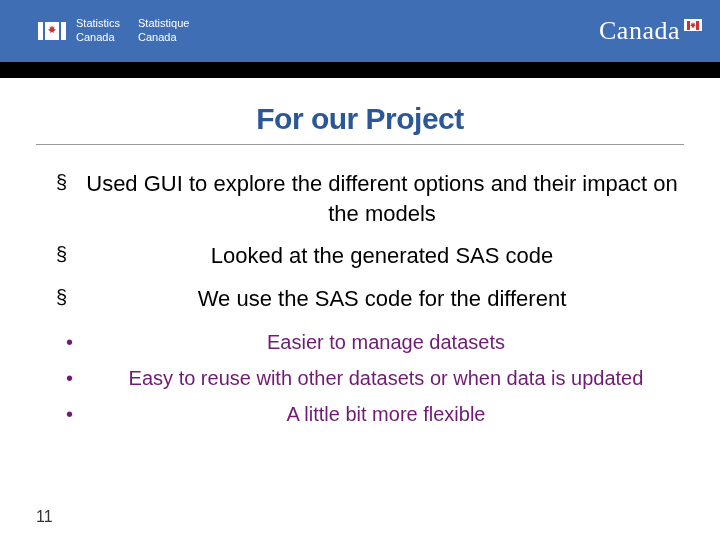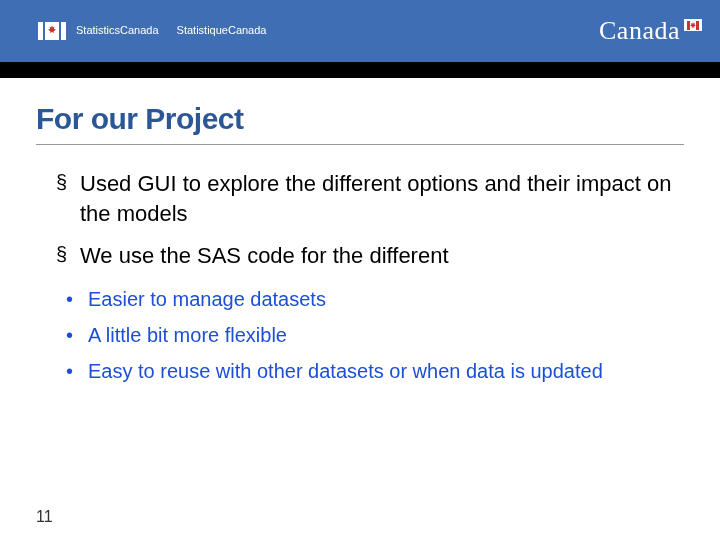--- a/index.html
+++ b/index.html
@@ -44,21 +44,21 @@
     align-items: center;
     justify-content: center;
   }
   .flag-leaf svg { display: block; }
   .header-text-group {
     display: flex;
     gap: 18px;
     font-size: 11px;
     line-height: 1.25;
   }
-  .header-col { display: flex; flex-direction: row; justify-content: flex-end; }
+  .header-col { display: flex; flex-direction: column; justify-content: flex-end; }
   .wordmark {
     display: flex;
     align-items: flex-start;
     gap: 4px;
     font-family: "Times New Roman", Times, serif;
     font-size: 26px;
     font-weight: 400;
     letter-spacing: 0.5px;
   }
   .wordmark-flag {
@@ -71,20 +71,21 @@
     align-items: center;
     justify-content: center;
   }
   .black-strip {
     width: 100%;
     height: 16px;
     background: #000;
   }
   .content {
     padding: 24px 36px 0 36px;
+    text-align: center;
   }
   .title {
     font-family: Arial, Helvetica, sans-serif;
     font-weight: 900;
     color: #2b5797;
     font-size: 30px;
     letter-spacing: -0.5px;
     margin-bottom: 8px;
   }
   .title-rule {
@@ -115,21 +116,21 @@
   }
   .sub-bullets {
     list-style: none;
     padding-left: 30px;
     margin-top: 14px;
   }
   .sub-bullets > li {
     position: relative;
     padding-left: 22px;
     font-size: 20px;
-    color: #1d4ed8;
+    color: #701a75;
     line-height: 1.4;
     margin-bottom: 8px;
   }
   .sub-bullets > li::before {
     content: "•";
     position: absolute;
     left: 0;
     top: 0;
     font-size: 20px;
   }
@@ -179,23 +180,24 @@
 </div>
 
 <div class="black-strip"></div>
 
 <div class="content">
   <h1 class="title">For our Project</h1>
   <hr class="title-rule">
 
   <ul class="bullets">
     <li>Used GUI to explore the different options and their impact on the models</li>
+    <li>Looked at the generated SAS code</li>
     <li>We use the SAS code for the different</li>
   </ul>
 
   <ul class="sub-bullets">
     <li>Easier to manage datasets</li>
+    <li>Easy to reuse with other datasets or when data is updated</li>
     <li>A little bit more flexible</li>
-    <li>Easy to reuse with other datasets or when data is updated</li>
   </ul>
 </div>
 
 <div class="page-number">11</div>
 
 </body></html>

